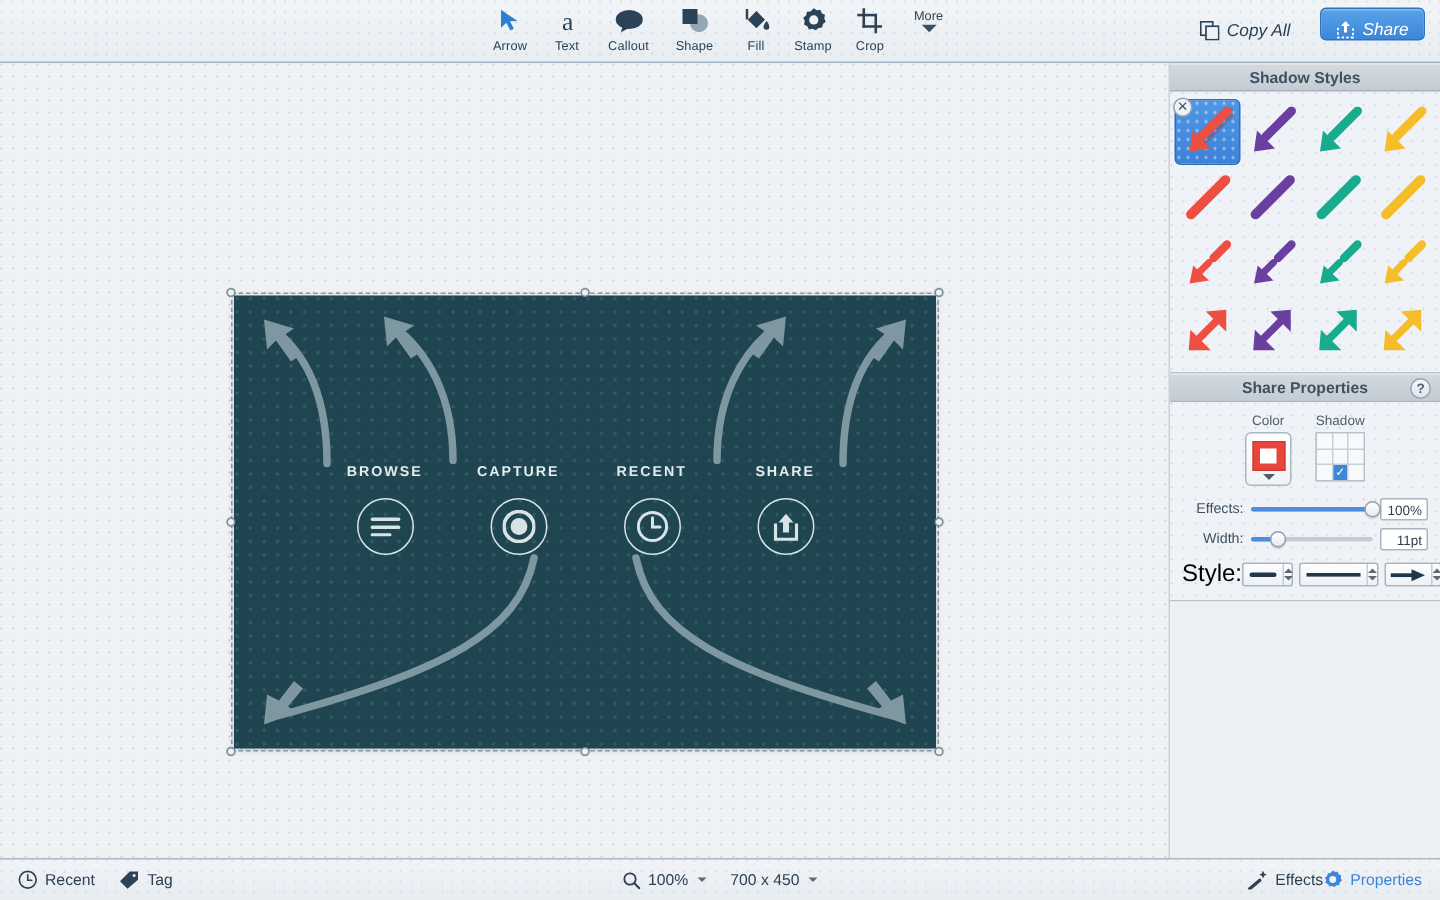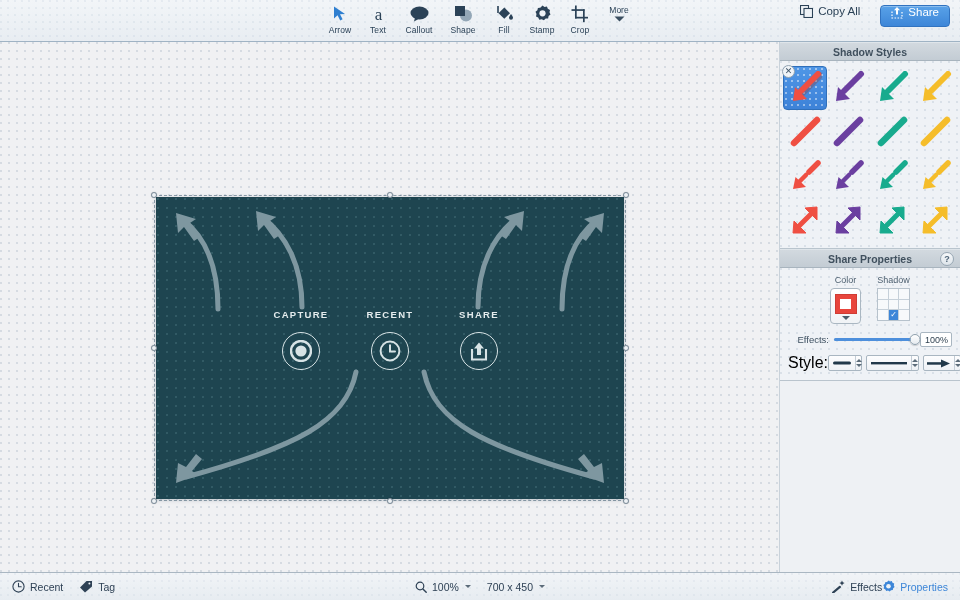--- a/index.html
+++ b/index.html
@@ -47,23 +47,23 @@
     font-size: 8.5px; color: #2b4257; margin-top: 2px; letter-spacing: .1px;
     white-space: nowrap;
   }
   .tool.active .glyph { color: #2f7fd0; }
   .tool.wide { width: 44px; }
   .tool.more { width: 40px; padding-top: 5px; }
   .tool.more .mlabel { font-size: 8.5px; color: #2b4257; }
   .tool.more .chev { margin-top: 1px; }
 
   .btn {
-    display: flex; align-items: flex-start; gap: 5px;
+    display: flex; align-items: flex-end; gap: 5px;
     height: 22px; padding: 0 10px; border-radius: 4px;
-    font-size: 11.5px; cursor: default; white-space: nowrap;
+    font-size: 11.5px; cursor: default; white-space: nowrap; font-style: italic;
   }
   .btn-plain { color: #2b4257; }
   .btn-primary {
     background: linear-gradient(#59a2e8, #3d86d8);
     border: 1px solid #3173c0; color: #fff;
     box-shadow: 0 1px 0 rgba(255,255,255,.3) inset;
   }
 
   
   .body { flex: 1; display: flex; min-height: 0; }
@@ -392,20 +392,30 @@
                 <path d="M20 16 L40 22 L34 26 L44 40 L38 44 L28 30 L22 36 Z"></path>
                 <path d="M100 14 L120 20 L114 24 L124 38 L118 42 L108 28 L102 34 Z"></path>
                 <path d="M448 16 L428 22 L434 26 L424 40 L430 44 L440 30 L446 36 Z"></path>
                 <path d="M368 14 L348 20 L354 24 L344 38 L350 42 L360 28 L366 34 Z"></path>
                 <path d="M20 286 L42 278 L36 274 L46 262 L40 257 L30 270 L22 266 Z"></path>
                 <path d="M448 286 L426 278 L432 274 L422 262 L428 257 L438 270 L446 266 Z"></path>
               </g>
             </svg>
             <div class="mock-items">
 
+              <div class="mock-item">
+                <div class="mock-label">BROWSE</div>
+                <div class="mock-circle">
+                  <svg width="20" height="15" viewBox="0 0 20 15">
+                    <rect x="0" y="1" width="20" height="2.4" rx="1.2" fill="#d7e3e5"></rect>
+                    <rect x="0" y="6.3" width="20" height="2.4" rx="1.2" fill="#d7e3e5"></rect>
+                    <rect x="0" y="11.5" width="14" height="2" rx="1" fill="#d7e3e5"></rect>
+                  </svg>
+                </div>
+              </div>
 
               <div class="mock-item">
                 <div class="mock-label">CAPTURE</div>
                 <div class="mock-circle">
                   <svg width="22" height="22" viewBox="0 0 22 22">
                     <circle cx="11" cy="11" r="10" fill="none" stroke="#d7e3e5" stroke-width="2.4"></circle>
                     <circle cx="11" cy="11" r="5.6" fill="#d7e3e5"></circle>
                   </svg>
                 </div>
               </div>
@@ -626,20 +636,29 @@
         <div class="row">
           <span class="rlabel">Effects:</span>
           <div class="slider">
             <div class="track"></div>
             <div class="track-fill" style="width:100%;"></div>
             <div class="knob" style="left:100%;"></div>
           </div>
           <div class="numbox">100%</div>
         </div>
 
+        <div class="row">
+          <span class="rlabel">Width:</span>
+          <div class="slider">
+            <div class="track"></div>
+            <div class="track-fill" style="width:22%;"></div>
+            <div class="knob" style="left:22%;"></div>
+          </div>
+          <div class="numbox">11pt</div>
+        </div>
 
         <div class="style-row">
           <span class="rlabel">Style:</span>
           <div class="stepper" style="width:34px;">
             <span class="sbox">
               <svg width="20" height="6" viewBox="0 0 20 6">
                   <rect x="1" y="1.6" width="18" height="3" rx="1.5" fill="#21384a"></rect>
                 </svg>
             </span>
             <span class="arrows">

